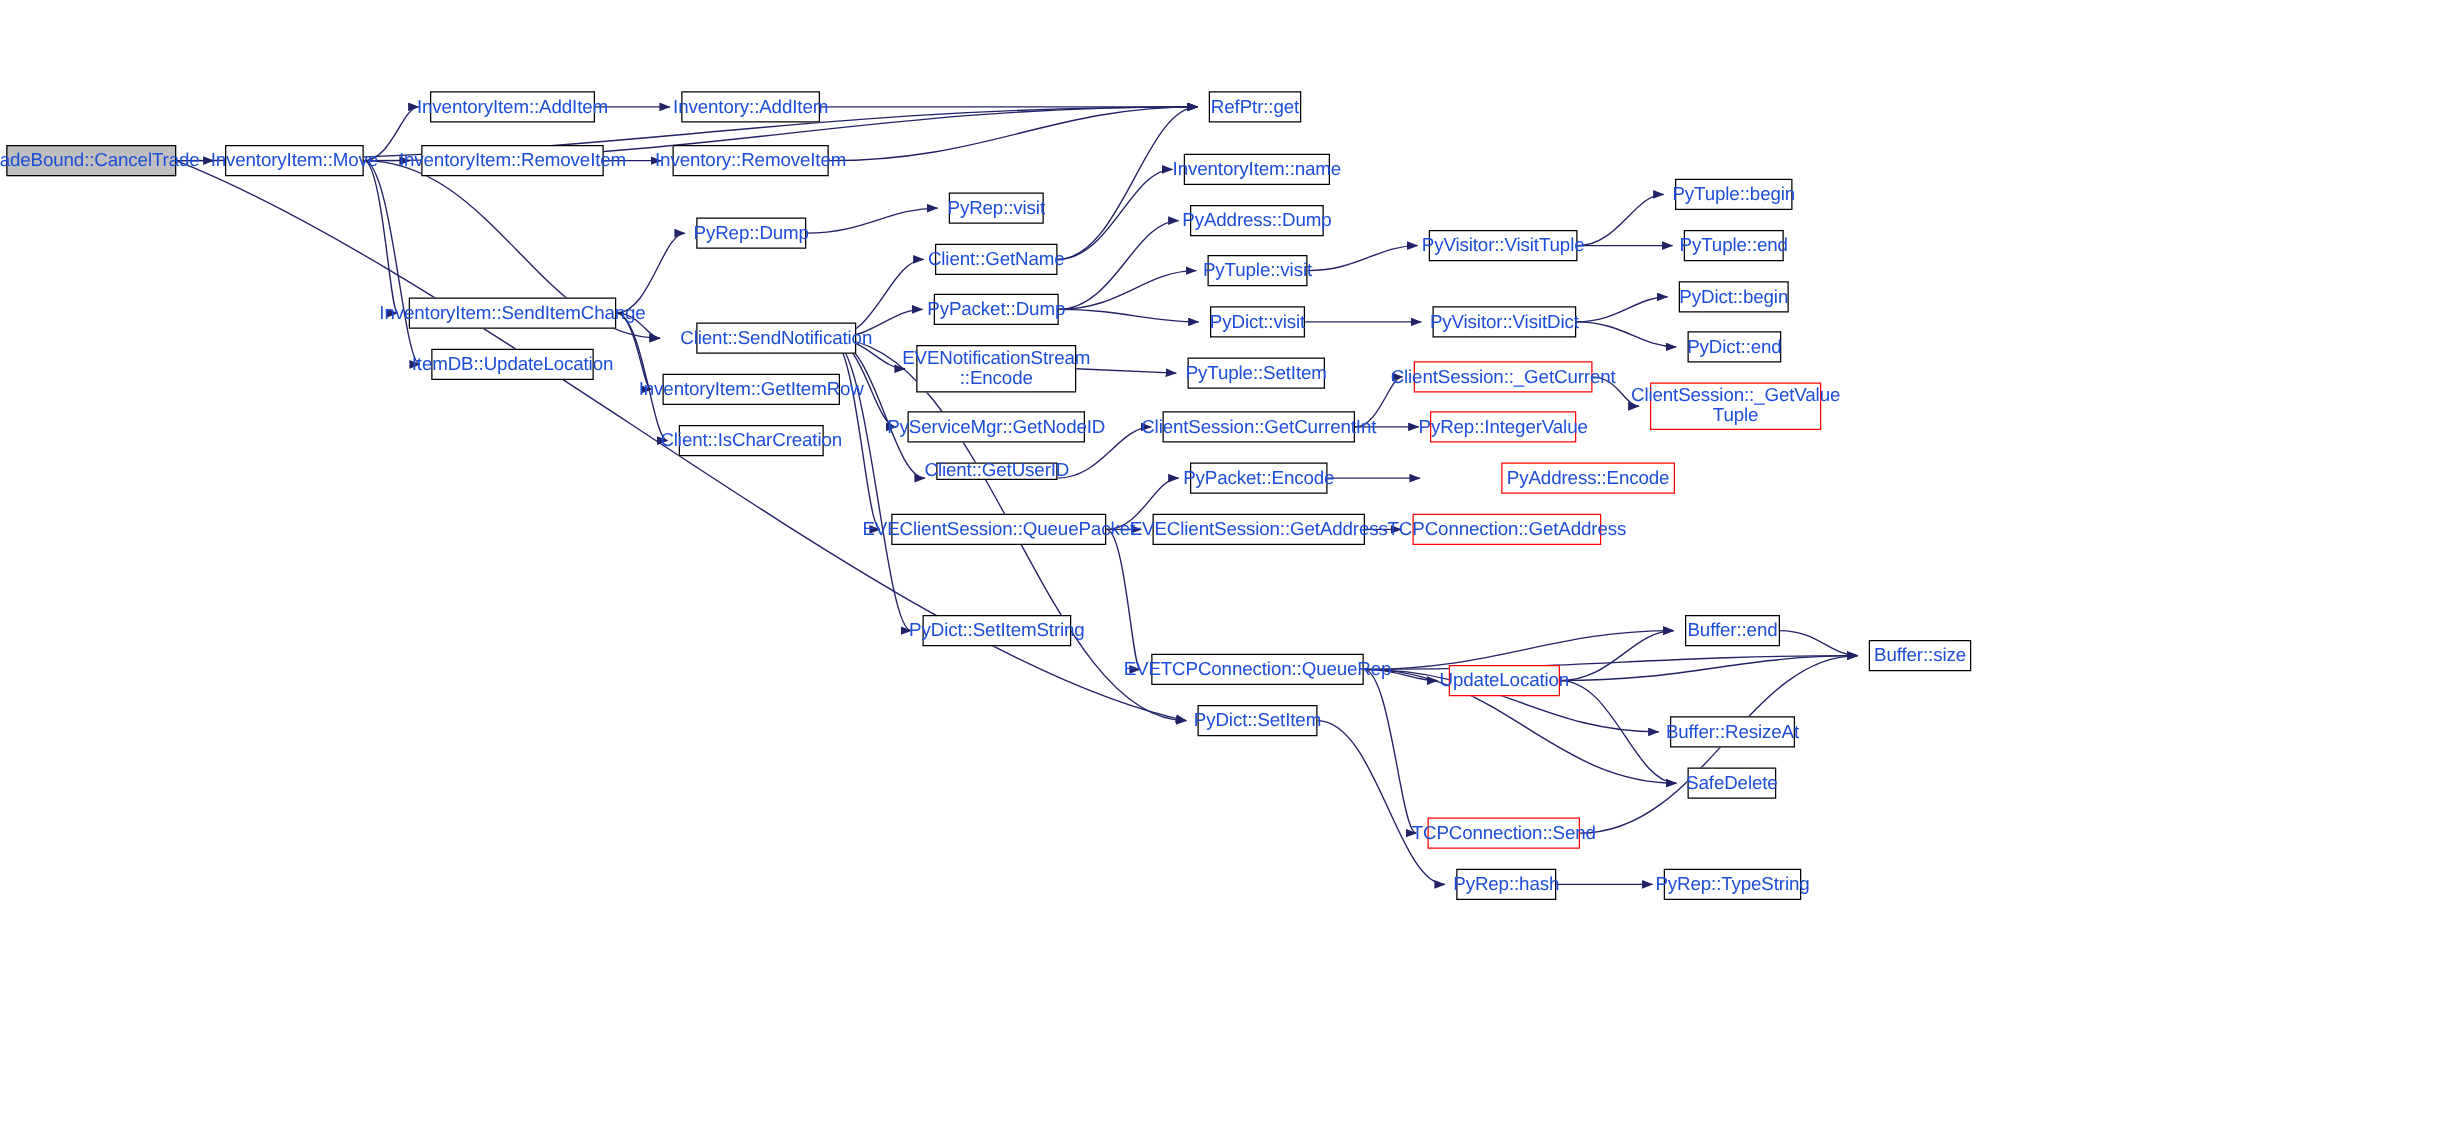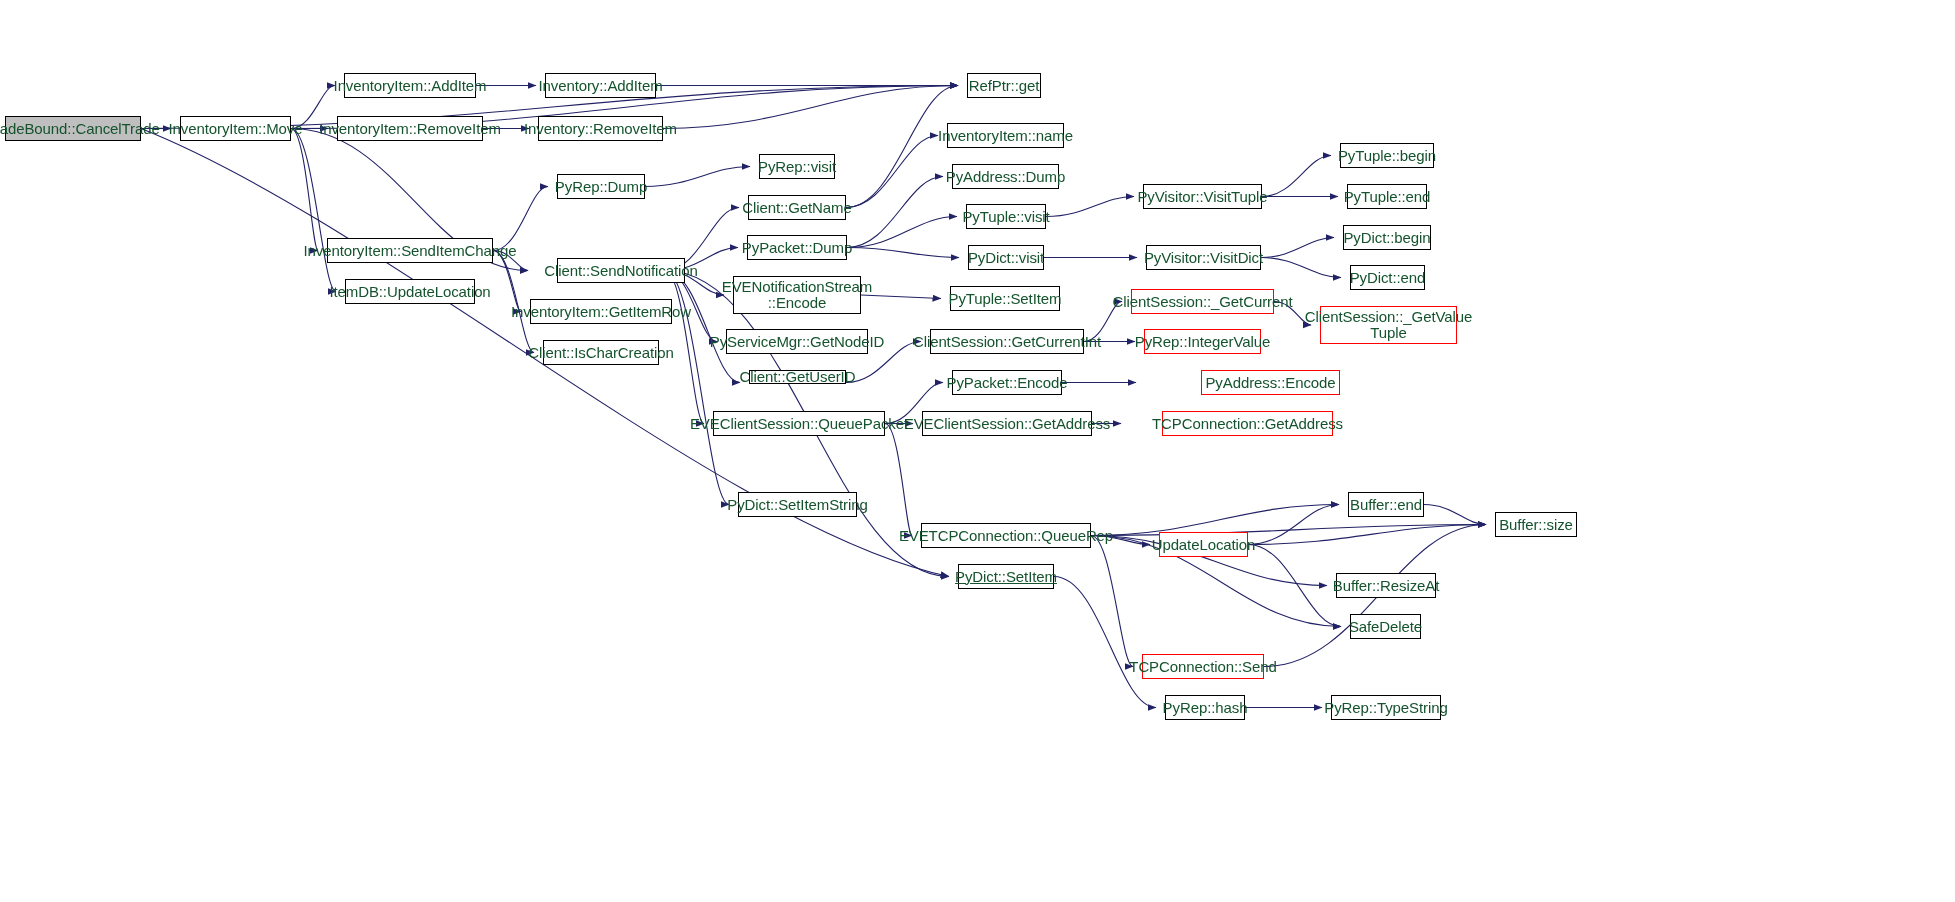--- a/index.html
+++ b/index.html
@@ -25,21 +25,21 @@
   }
   .node {
     position: absolute;
     box-sizing: border-box;
     display: flex;
     align-items: center;
     justify-content: center;
     text-align: center;
     background: #ffffff;
     border: 1px solid #000000;
-    color: #14532d;
+    color: #1d4ed8;
     font-size: 15px;
     line-height: 1.05;
     white-space: pre-line;
     letter-spacing: -0.1px;
     z-index: 5;
   }
   .node.red {
     border-color: #ff0000;
   }
   .node.filled {
@@ -141,28 +141,28 @@
     <div class="node" style="left: 738px; top: 492px; width: 119px; height: 25px;"><span>PyDict::SetItemString</span></div>
     <div class="node" style="left: 947px; top: 123px; width: 117px; height: 25px;"><span>InventoryItem::name</span></div>
     <div class="node" style="left: 952px; top: 164px; width: 107px; height: 25px;"><span>PyAddress::Dump</span></div>
     <div class="node" style="left: 966px; top: 204px; width: 80px; height: 25px;"><span>PyTuple::visit</span></div>
     <div class="node" style="left: 968px; top: 245px; width: 76px; height: 25px;"><span>PyDict::visit</span></div>
     <div class="node" style="left: 950px; top: 286px; width: 110px; height: 25px;"><span>PyTuple::SetItem</span></div>
     <div class="node" style="left: 930px; top: 329px; width: 154px; height: 25px;"><span>ClientSession::GetCurrentInt</span></div>
     <div class="node" style="left: 952px; top: 370px; width: 110px; height: 25px;"><span>PyPacket::Encode</span></div>
     <div class="node" style="left: 922px; top: 411px; width: 170px; height: 25px;"><span>EVEClientSession::GetAddress</span></div>
     <div class="node" style="left: 921px; top: 523px; width: 170px; height: 25px;"><span>EVETCPConnection::QueueRep</span></div>
-    <div class="node" style="left: 958px; top: 564px; width: 96px; height: 25px; text-decoration: underline;"><span>PyDict::SetItem</span></div>
+    <div class="node" style="left: 958px; top: 564px; width: 96px; height: 25px;"><span>PyDict::SetItem</span></div>
     <div class="node" style="left: 1165px; top: 695px; width: 80px; height: 25px;"><span>PyRep::hash</span></div>
     <div class="node" style="left: 1143px; top: 184px; width: 119px; height: 25px;"><span>PyVisitor::VisitTuple</span></div>
     <div class="node" style="left: 1146px; top: 245px; width: 115px; height: 25px;"><span>PyVisitor::VisitDict</span></div>
     <div class="node red" style="left: 1131px; top: 289px; width: 143px; height: 25px;"><span>ClientSession::_GetCurrent</span></div>
     <div class="node red" style="left: 1144px; top: 329px; width: 117px; height: 25px;"><span>PyRep::IntegerValue</span></div>
     <div class="node red" style="left: 1201px; top: 370px; width: 139px; height: 25px;"><span>PyAddress::Encode</span></div>
-    <div class="node red" style="left: 1130px; top: 411px; width: 171px; height: 25px; margin-left: 32px;"><span>TCPConnection::GetAddress</span></div>
+    <div class="node red" style="left: 1130px; top: 411px; width: 151px; height: 25px;"><span>TCPConnection::GetAddress</span></div>
     <div class="node red" style="left: 1159px; top: 532px; width: 89px; height: 25px;"><span>UpdateLocation</span></div>
     <div class="node red" style="left: 1142px; top: 654px; width: 122px; height: 25px;"><span>TCPConnection::Send</span></div>
     <div class="node" style="left: 1340px; top: 143px; width: 94px; height: 25px;"><span>PyTuple::begin</span></div>
     <div class="node" style="left: 1347px; top: 184px; width: 80px; height: 25px;"><span>PyTuple::end</span></div>
     <div class="node" style="left: 1343px; top: 225px; width: 88px; height: 25px;"><span>PyDict::begin</span></div>
     <div class="node" style="left: 1350px; top: 265px; width: 75px; height: 25px;"><span>PyDict::end</span></div>
     <div class="node red" style="left: 1320px; top: 306px; width: 137px; height: 38px;"><span>ClientSession::_GetValue
 Tuple</span></div>
     <div class="node" style="left: 1348px; top: 492px; width: 76px; height: 25px;"><span>Buffer::end</span></div>
     <div class="node" style="left: 1336px; top: 573px; width: 100px; height: 25px;"><span>Buffer::ResizeAt</span></div>

